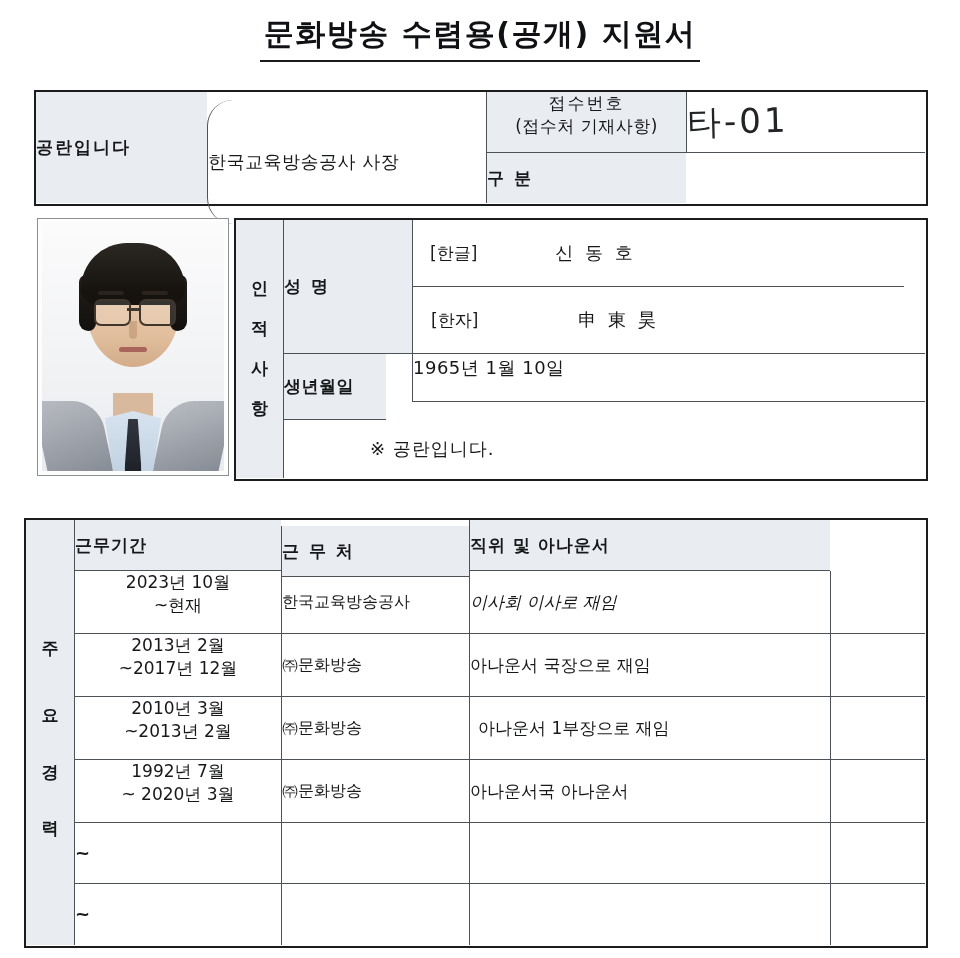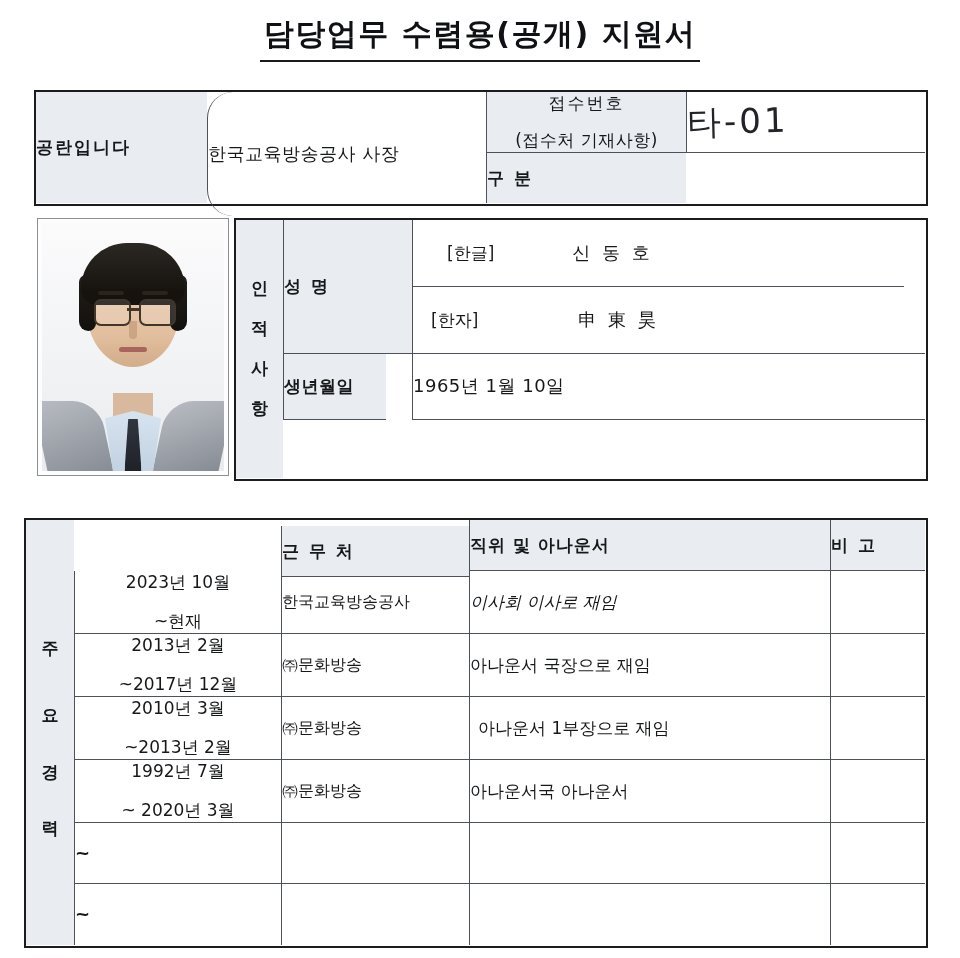--- a/index.html
+++ b/index.html
@@ -39,21 +39,21 @@
     position: absolute;
     border: 2.5px solid #1b1c1e;
     background: #ffffff;
     box-sizing: border-box;
   }
   .cell {
     position: absolute;
     box-sizing: border-box;
     display: flex;
     align-items: center;
-    justify-content: space-between;
+    justify-content: flex-start;
     text-align: center;
     font-size: 17px;
     line-height: 1.35;
     color: #17181a;
     overflow: hidden;
   }
   .shaded { background: #e9edf1; }
   .bl { border-left: 1.6px solid #4c5257; }
   .bb { border-bottom: 1.6px solid #4c5257; }
 
@@ -199,30 +199,30 @@
     border-radius: 3px;
   }
 
   
   .tilde { font-size: 18px; font-weight: 700; letter-spacing: 0; }
 </style>
 </head>
 <body>
 
 <div class="doc-title">
-  <span class="underline-text">담당업무 수렴용(공개) 지원서</span>
+  <span class="underline-text">문화방송 수렴용(공개) 지원서</span>
 </div>
 
 <div class="frame" style="left:34px; top:90px; width:894px; height:116px;">
 
   <div class="cell shaded lbl" style="left:0; top:0; width:171px; height:111px;">
     <span>공란입니다</span>
   </div>
 
-  <div class="cell bl val-light" style="left:171px; top:0; width:279px; height:124px; font-size:18px;border-radius:26px;">
+  <div class="cell bl val-light" style="left:171px; top:8px; width:279px; height:124px; font-size:18px;border-radius:26px;">
     <span>한국교육방송공사 사장</span>
   </div>
 
   <div class="cell shaded bl bb" style="left:450px; top:0; width:200px; height:61px; flex-direction:column; font-size:17px;">
     <span style="letter-spacing:2px;">접수번호</span>
     <span style="letter-spacing:0.5px;">(접수처 기재사항)</span>
   </div>
 
   <div class="cell bl bb" style="left:650px; top:0; width:239px; height:61px;">
     <span class="handwritten">타-01</span>
@@ -262,57 +262,60 @@
     <span>인</span>
     <span>적</span>
     <span>사</span>
     <span>항</span>
   </div>
 
   <div class="cell shaded bl bb lbl" style="left:47px; top:0; width:129px; height:134px;">
     <span>성 명</span>
   </div>
 
-  <div class="cell bl bb" style="left:176px; top:0; width:492px; height:67px; justify-content:flex-start; padding-left:34px;text-align:right;">
+  <div class="cell bl bb" style="left:176px; top:0; width:492px; height:67px; justify-content:flex-start; padding-left:17px;text-align:right;">
     <span style="font-size:17px;">[한글]</span>
     <span style="margin-left:78px; font-size:18px; letter-spacing:3px;">신 동 호</span>
   </div>
 
   <div class="cell bl bb" style="left:176px; top:67px; width:513px; height:67px; justify-content:flex-start; padding-left:18px;">
     <span style="font-size:17px;">[한자]</span>
     <span style="margin-left:100px; font-size:18px; letter-spacing:3px;">申 東 昊</span>
   </div>
 
   <div class="cell shaded bl bb lbl" style="left:47px; top:134px; width:103px; height:66px; letter-spacing:0.5px;">
     <span>생년월일</span>
   </div>
 
-  <div class="cell bl bb" style="left:176px; top:134px; width:513px; height:66px;">
+  <div class="cell bl bb" style="left:176px; top:116px; width:513px; height:66px;">
     <span style="font-size:18px; letter-spacing:0.5px;">1965년 1월 10일</span>
   </div>
 
+  <div class="cell bl" style="left:47px; top:200px; width:642px; height:58px; justify-content:flex-start; padding-left:86px;">
+    <span style="font-size:18px; letter-spacing:1px;">※ 공란입니다.</span>
+  </div>
 </div>
 
 <div class="frame" style="left:24px; top:518px; width:904px; height:430px;">
 
   <div class="cell shaded vlabel" style="left:0; top:0; width:48px; height:425px;">
     <span style="line-height:4.6;">주</span>
     <span style="line-height:3.3;">요</span>
     <span style="line-height:3.3;">경</span>
     <span style="line-height:3.3;">력</span>
   </div>
 
+  <div class="cell shaded bl bb lbl" style="left:48px; top:0; width:207px; height:51px; letter-spacing:1px;">
+    <span>근무기간</span>
+  </div>
   <div class="cell shaded bl bb lbl" style="left:255px; top:0; width:188px; height:51px;margin-top:6px;">
     <span>근 무 처</span>
   </div>
   <div class="cell shaded bl bb lbl" style="left:443px; top:0; width:361px; height:51px; letter-spacing:1px;">
     <span>직위 및 아나운서</span>
-  </div>
-  <div class="cell shaded bl bb lbl" style="left:804px; top:0; width:95px; height:51px;">
-    <span>비 고</span>
   </div>
 
   <div class="cell bl bb" style="left:48px; top:51px; width:207px; height:63px; flex-direction:column; font-size:17px;">
     <span>2023년 10월</span>
     <span>~현재</span>
   </div>
   <div class="cell bl bb" style="left:255px; top:51px; width:188px; height:63px; font-size:16px;">
     <span>한국교육방송공사</span>
   </div>
   <div class="cell bl bb" style="left:443px; top:51px; width:361px; height:63px; font-size:17px;font-style:italic;">

